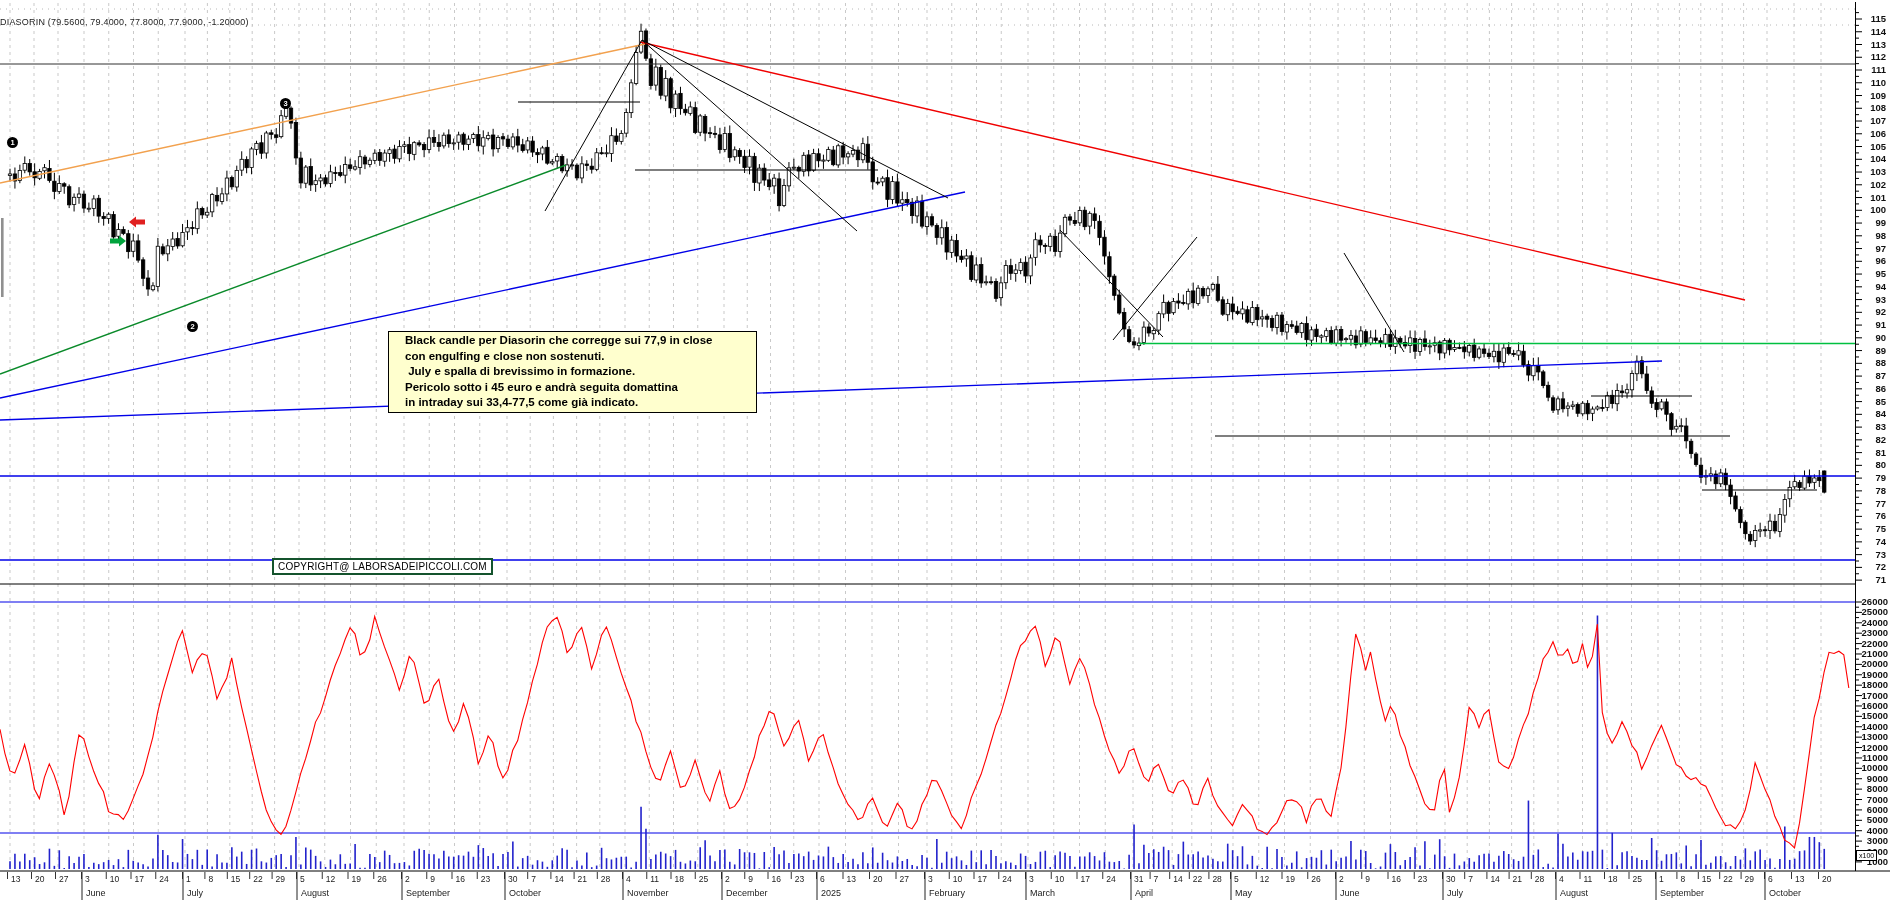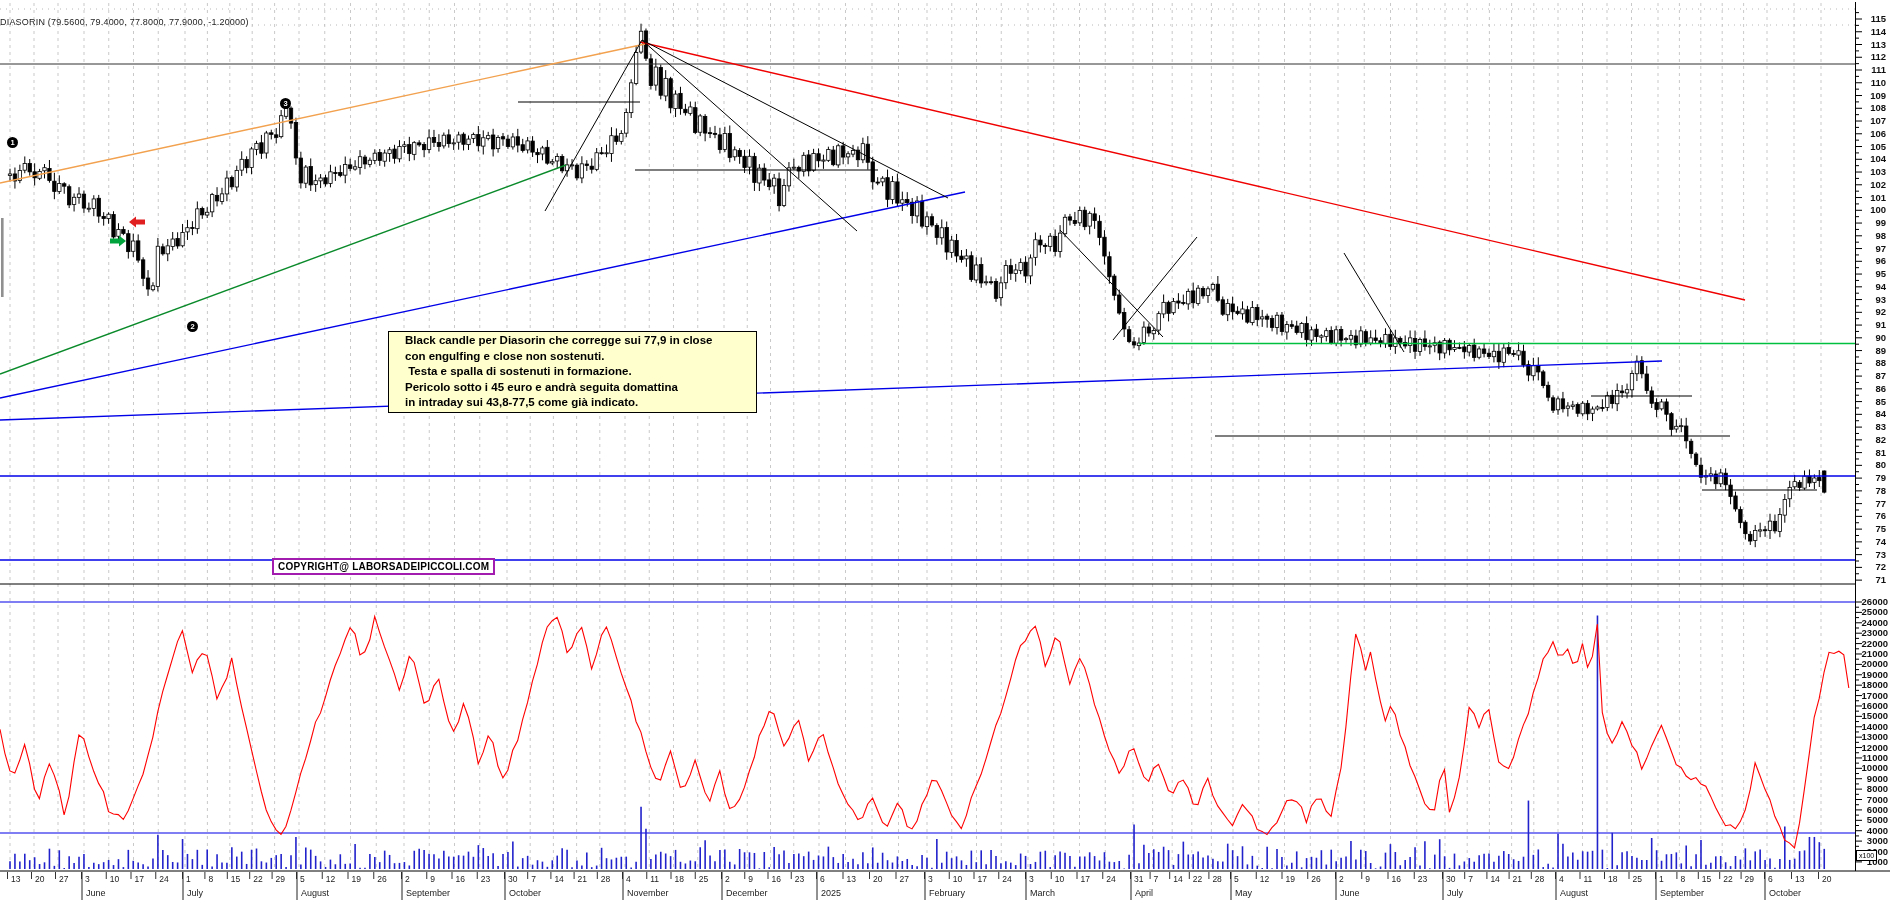--- a/index.html
+++ b/index.html
@@ -5,22 +5,22 @@
   html,body{margin:0;padding:0;background:#fff;}
   .stage{position:relative;width:1890px;height:902px;background:#ffffff;overflow:hidden;
          font-family:"Liberation Sans",sans-serif;}
   .stage svg{position:absolute;left:0;top:0;}
   .chart-title{position:absolute;top:17px;left:0;width:1855px;text-align:left;
                font-size:9px;color:#222;letter-spacing:.2px;}
   .annotation{position:absolute;left:388px;top:331px;width:369px;height:82px;box-sizing:border-box;
               background:#ffffce;border:1px solid #000;padding:1px 4px;
               font-size:11.5px;font-weight:bold;color:#000;line-height:15.6px;}
   .annotation div{white-space:pre;padding-left:12px;}
-  .copyright{position:absolute;left:272px;top:558px;background:#fff;border:2px solid #a21caf;
-             font-size:10px;font-weight:bold;color:#000;padding:1px 4px;letter-spacing:.2px;}
+  .copyright{position:absolute;left:272px;top:558px;background:#fff;border:2px solid #14532d;
+             font-size:10px;font-weight:normal;color:#000;padding:1px 4px;letter-spacing:.2px;}
   .marker{position:absolute;width:11px;height:11px;border-radius:50%;background:#000;color:#fff;
           font-size:7.5px;font-weight:bold;text-align:center;line-height:11px;}
   .x100-box{position:absolute;left:1856px;top:850px;border:1px solid #000;background:#fff;
             font-size:7px;color:#000;padding:0 2px;line-height:9px;}
 </style>
 </head>
 <body>
 
 <div class="stage">
   <svg id="chart" width="1890" height="902" viewBox="0 0 1890 902">
@@ -1651,23 +1651,23 @@
         <polygon points="110,238.5 119,238.5 119,235.5 126,241 119,246.5 119,243.5 110,243.5" fill="#00a33c"></polygon>
         <polygon points="145,219.5 136,219.5 136,216.5 129,222 136,227.5 136,224.5 145,224.5" fill="#e02020"></polygon>
       </g>
     </svg>
 
   <div class="chart-title">DIASORIN (79.5600, 79.4000, 77.8000, 77.9000, -1.20000)</div>
 
   <div class="annotation">
     <div>Black candle per Diasorin che corregge sui 77,9 in close</div>
     <div>con engulfing e close non sostenuti.</div>
-    <div> Testa e spalla di sostenuti in formazione.</div>
+    <div> July e spalla di brevissimo in formazione.</div>
     <div>Pericolo sotto i 45 euro e andrà seguita domattina</div>
-    <div>in intraday sui 43,8-77,5 come già indicato.</div>
+    <div>in intraday sui 33,4-77,5 come già indicato.</div>
   </div>
 
   <div class="copyright">COPYRIGHT@ LABORSADEIPICCOLI.COM</div>
 
   <div class="x100-box">x100</div>
 
   <div id="markers">
       <div class="marker" style="left: 7px; top: 137px;">1</div>
       <div class="marker" style="left: 187px; top: 321px;">2</div>
       <div class="marker" style="left: 280px; top: 98px;">3</div>

